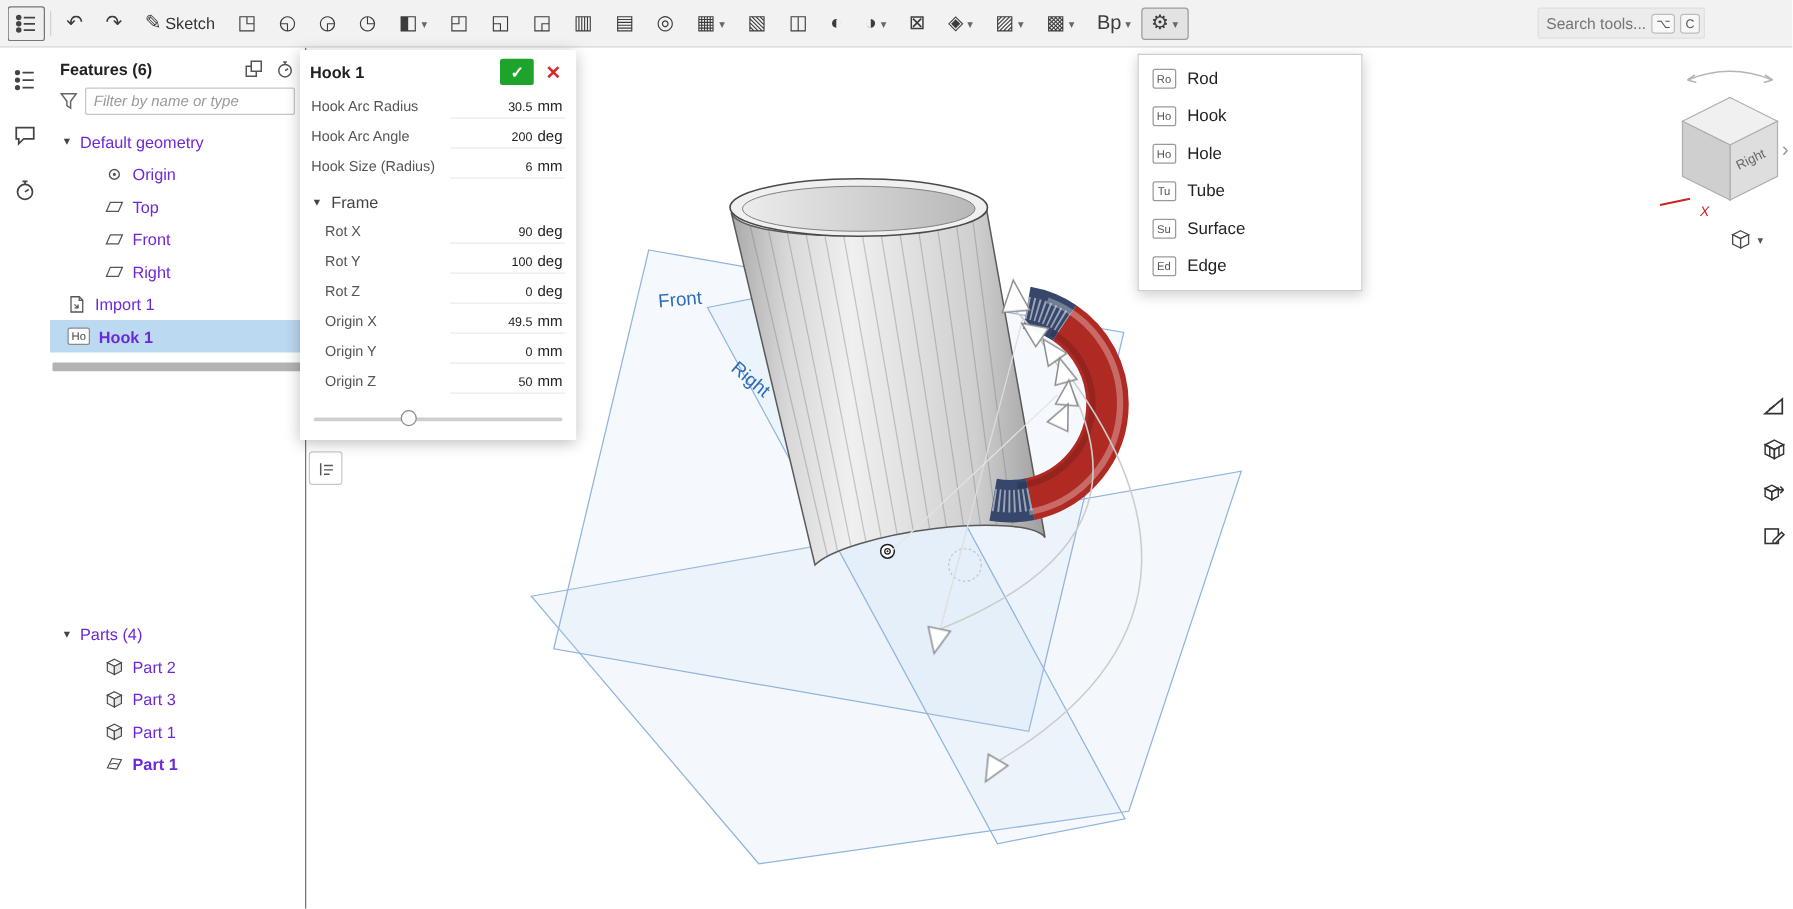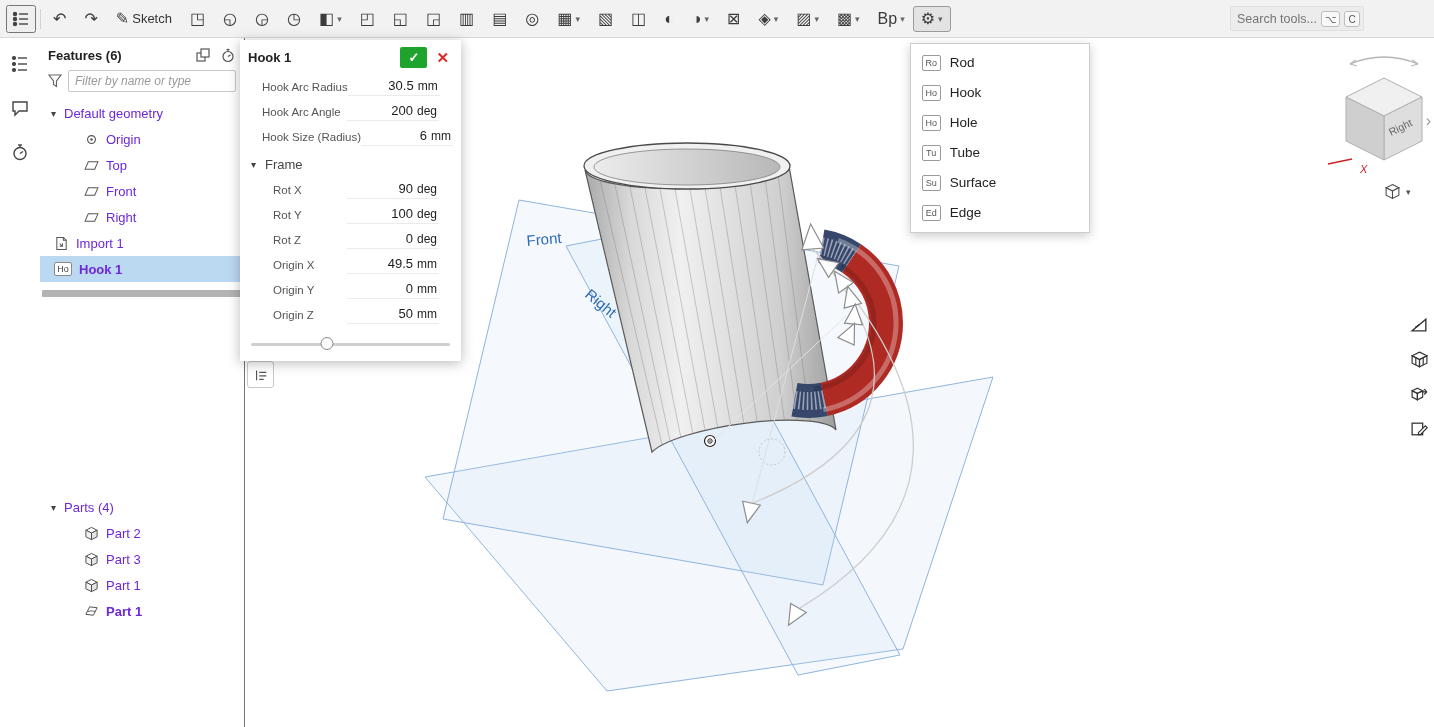--- a/index.html
+++ b/index.html
@@ -81,26 +81,26 @@
     background:#fff; box-shadow:0 2px 12px rgba(0,0,0,.28); z-index:50;
     padding-bottom:8px; }
   .dtitle-row { display:flex; align-items:center; padding:7px 8px 6px; }
   .dtitle { font-size:13px; font-weight:700; color:#222; }
   .okbtn { width:27px; height:21px; margin-left:auto; background:#1ea32d;
     border:none; border-radius:2px; color:#fff; font-size:13px; font-weight:700;
     display:flex; align-items:center; justify-content:center; cursor:pointer; }
   .xbtn { background:none; border:none; color:#d92b2b; font-size:15px;
     font-weight:700; margin:0 4px 0 9px; cursor:pointer; }
   .drow { display:flex; align-items:center; justify-content:space-between;
-    padding:3px 22px; }
+    padding:3px 9px; }
   .dlabel { font-size:11.5px; color:#555; white-space:nowrap; }
   .dval { display:flex; gap:4px; align-items:baseline; justify-content:flex-end;
     min-width:92px; border-bottom:1px solid #ebebeb; padding:1px 2px 2px;
     cursor:text; }
-  .num { font-size:13px; color:#1d1d1d; }
+  .num { font-size:10px; color:#1d1d1d; }
   .unit { font-size:12px; color:#1d1d1d; }
   .fhead { display:flex; align-items:center; gap:6px; padding:8px 8px 5px;
     font-size:13px; color:#444; cursor:pointer; }
   .frame-fields .dlabel { padding-left:11px; }
   .slider { position:relative; height:14px; margin:10px 11px 2px; }
   .slider .track { position:absolute; left:0; right:0; top:6px; height:3px;
     background:#cfcfcf; border-radius:2px; }
   .slider .knob { position:absolute; top:0; width:13px; height:13px;
     border-radius:50%; background:#fbfbfb; border:1px solid #8a8a8a;
     transform:translateX(-50%); cursor:ew-resize; }

